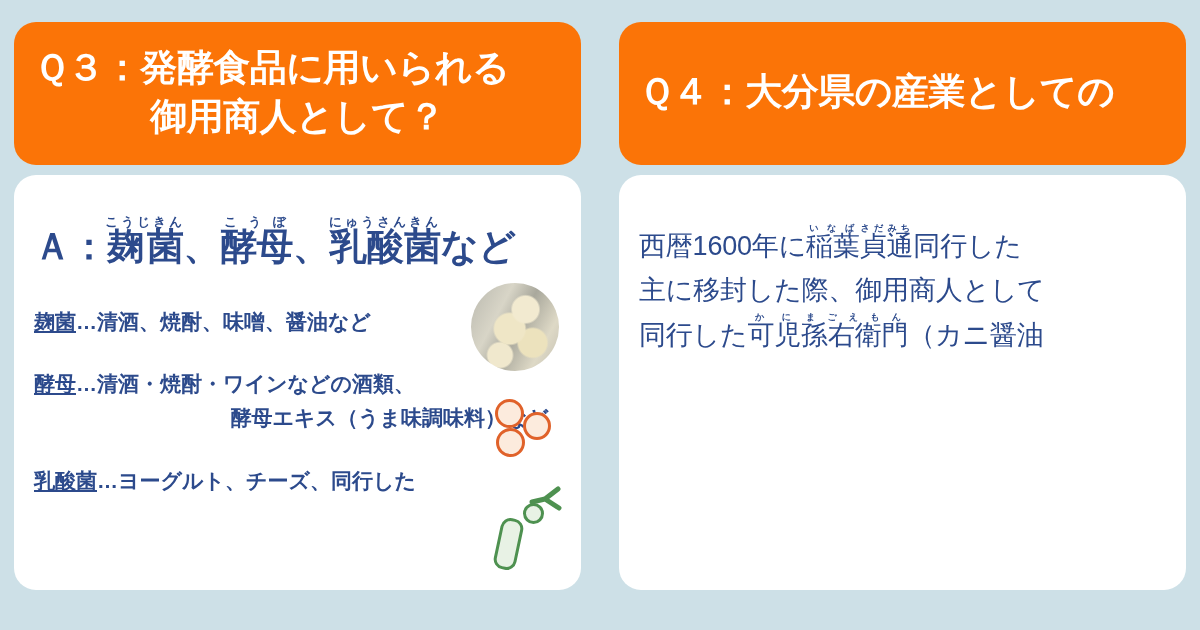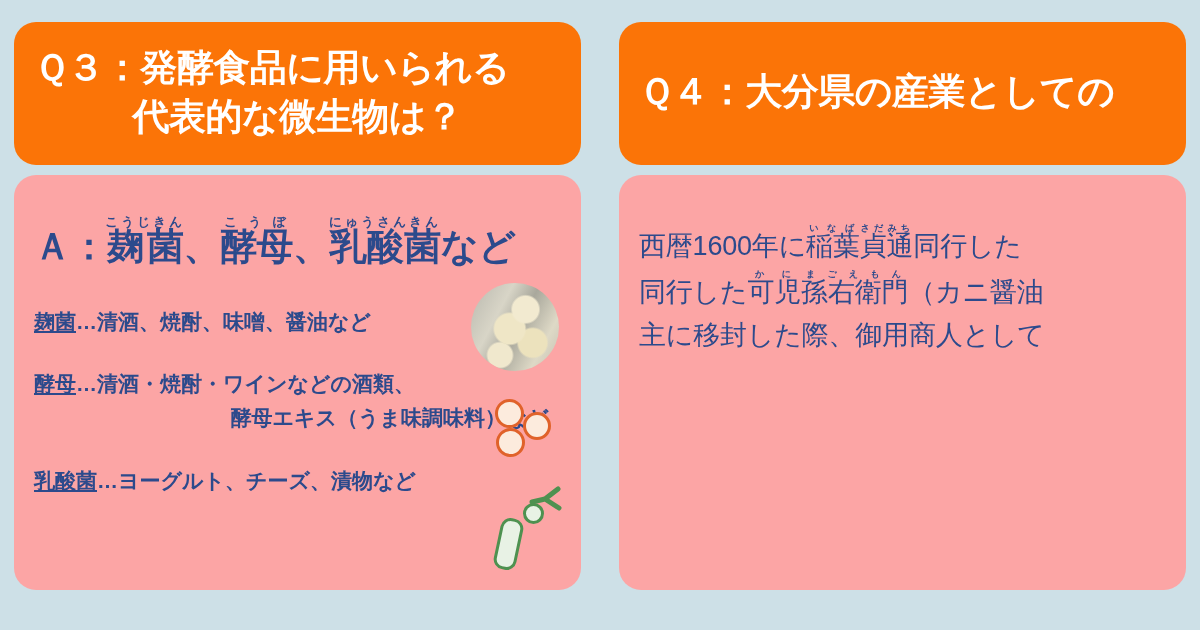--- a/index.html
+++ b/index.html
@@ -45,21 +45,21 @@
     min-height: 143px;
     display: flex;
     flex-direction: column;
     justify-content: center;
   }
   .q-header .qline { display: block; white-space: nowrap; }
   .q-header .qline.first { text-align: left; padding-left: 4px; }
 
   
   .a-card {
-    background: #fca5a5;
+    background: #ffffff;
     border-radius: 22px;
     margin-top: 10px;
     flex: 1;
     position: relative;
     overflow: hidden;
     box-sizing: border-box;
     padding: 18px 20px 20px 20px;
   }
 
   .a-heading {
@@ -191,42 +191,42 @@
 </style>
 </head>
 <body>
 
 <div class="board">
 
   <div class="qa-card">
 
     <div class="q-header">
       <span class="qline first">Ｑ３：発酵食品に用いられる</span>
-      <span class="qline">代表的な微生物は？</span>
+      <span class="qline">御用商人として？</span>
     </div>
 
     <div class="a-card">
 
       <div class="a-heading">
         <span>Ａ：</span><ruby><span>麹菌</span><rt>こうじきん</rt></ruby><span>、</span><ruby><span>酵母</span><rt>こうぼ</rt></ruby><span>、</span><ruby><span>乳酸菌</span><rt>にゅうさんきん</rt></ruby><span>など</span>
       </div>
 
       <div class="bullets">
 
         <div class="bullet">
           <span class="term">麹菌</span><span>…清酒、焼酎、味噌、醤油など</span>
         </div>
 
         <div class="bullet">
           <span class="term">酵母</span><span>…清酒・焼酎・ワインなどの酒類、</span>
           <span class="cont">酵母エキス（うま味調味料）など</span>
         </div>
 
         <div class="bullet">
-          <span class="term">乳酸菌</span><span>…ヨーグルト、チーズ、漬物など</span>
+          <span class="term">乳酸菌</span><span>…ヨーグルト、チーズ、同行した</span>
         </div>
 
       </div>
 
       <div class="koji-photo"></div>
 
       <div class="yeast-group">
         <div class="yeast y1"></div>
         <div class="yeast y2"></div>
         <div class="yeast y3"></div>
@@ -247,20 +247,20 @@
 
     <div class="q-header">
       <span class="qline first">Ｑ４：大分県の産業としての</span>
     </div>
 
     <div class="a-card">
 
 
       <div class="paragraph">
         <span class="pline"><span>西暦1600年に</span><ruby><span>稲葉</span><rt>いなば</rt></ruby><ruby><span>貞通</span><rt>さだみち</rt></ruby><span>同行した</span></span>
+        <span class="pline">主に移封した際、御用商人として</span>
         <span class="pline"><span>同行した</span><ruby><span>可児</span><rt>かに</rt></ruby><ruby><span>孫右衛門</span><rt>まごえもん</rt></ruby><span>（カニ醤油</span></span>
-        <span class="pline">主に移封した際、御用商人として</span>
       </div>
 
     </div>
   </div>
 
 </div>
 
 </body></html>

